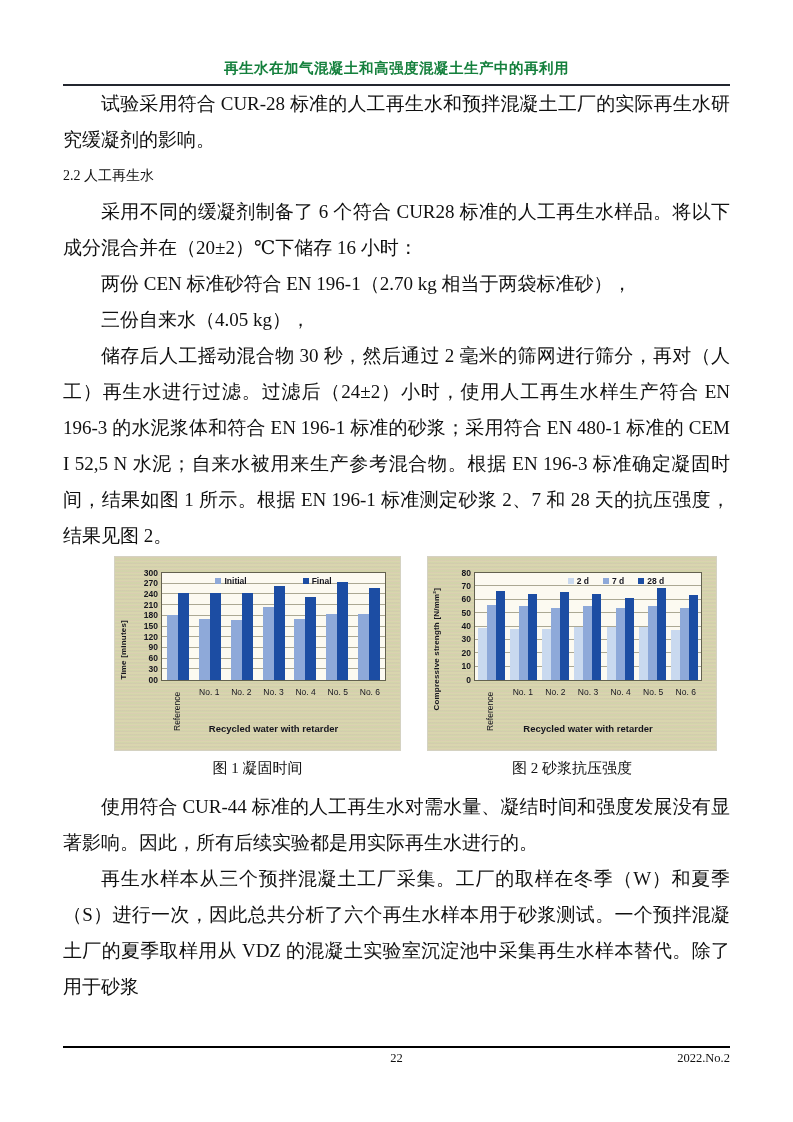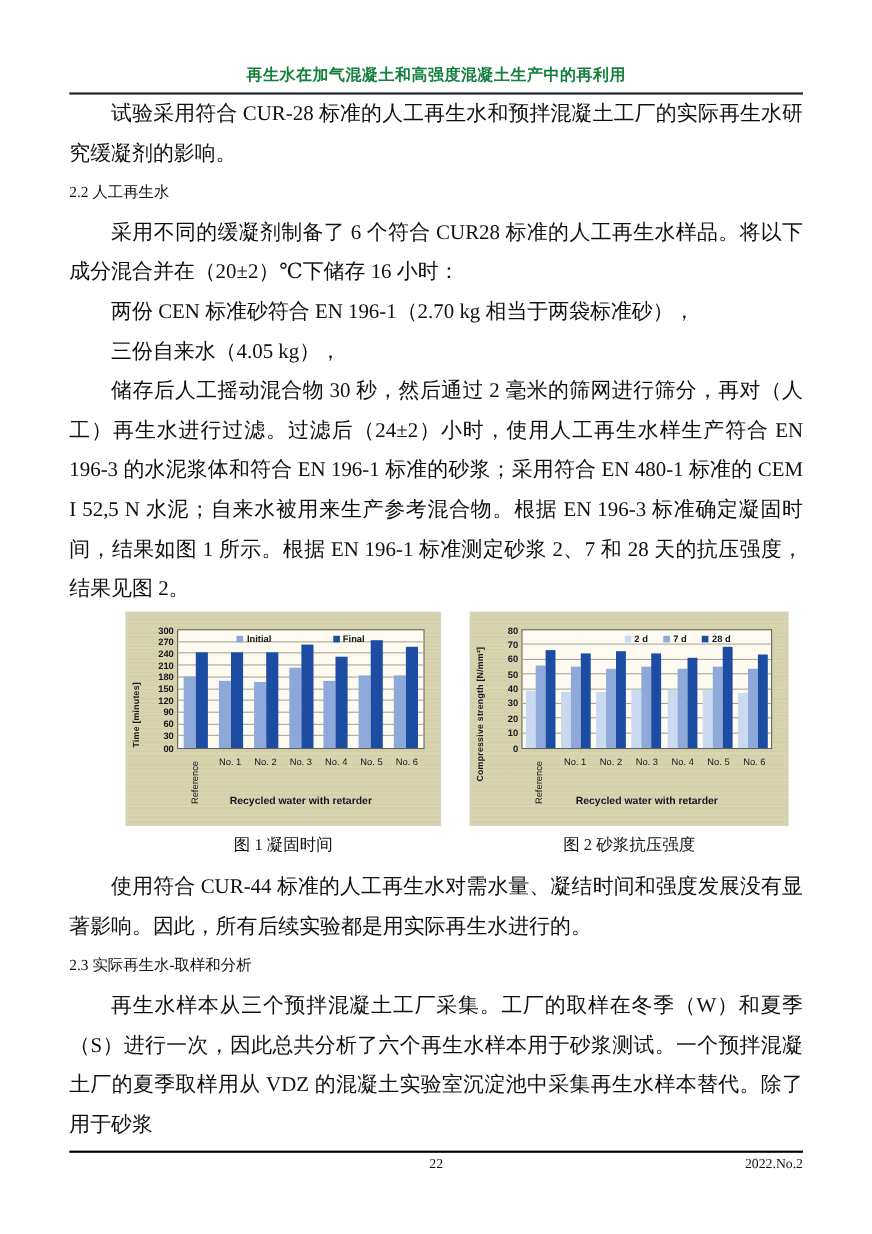--- a/index.html
+++ b/index.html
@@ -242,21 +242,20 @@
               </div>
               <div class="xtitle">Recycled water with retarder</div>
             </div>
           </div>
         <div class="fig-caption">图 2 砂浆抗压强度</div>
       </div>
     </div>
 
     <p class="para indent p-after-fig">使用符合 CUR-44 标准的人工再生水对需水量、凝结时间和强度发展没有显著影响。因此，所有后续实验都是用实际再生水进行的。</p>
 
-    <h2 class="sec-heading">2.3 实际再生水-取样和分析</h2>
 
     <p class="para indent">再生水样本从三个预拌混凝土工厂采集。工厂的取样在冬季（W）和夏季（S）进行一次，因此总共分析了六个再生水样本用于砂浆测试。一个预拌混凝土厂的夏季取样用从 VDZ 的混凝土实验室沉淀池中采集再生水样本替代。除了用于砂浆</p>
 
   </div>
 
   <div class="footer-rule"></div>
   <div class="footer-page">22</div>
   <div class="footer-issue">2022.No.2</div>
 </div>
 

